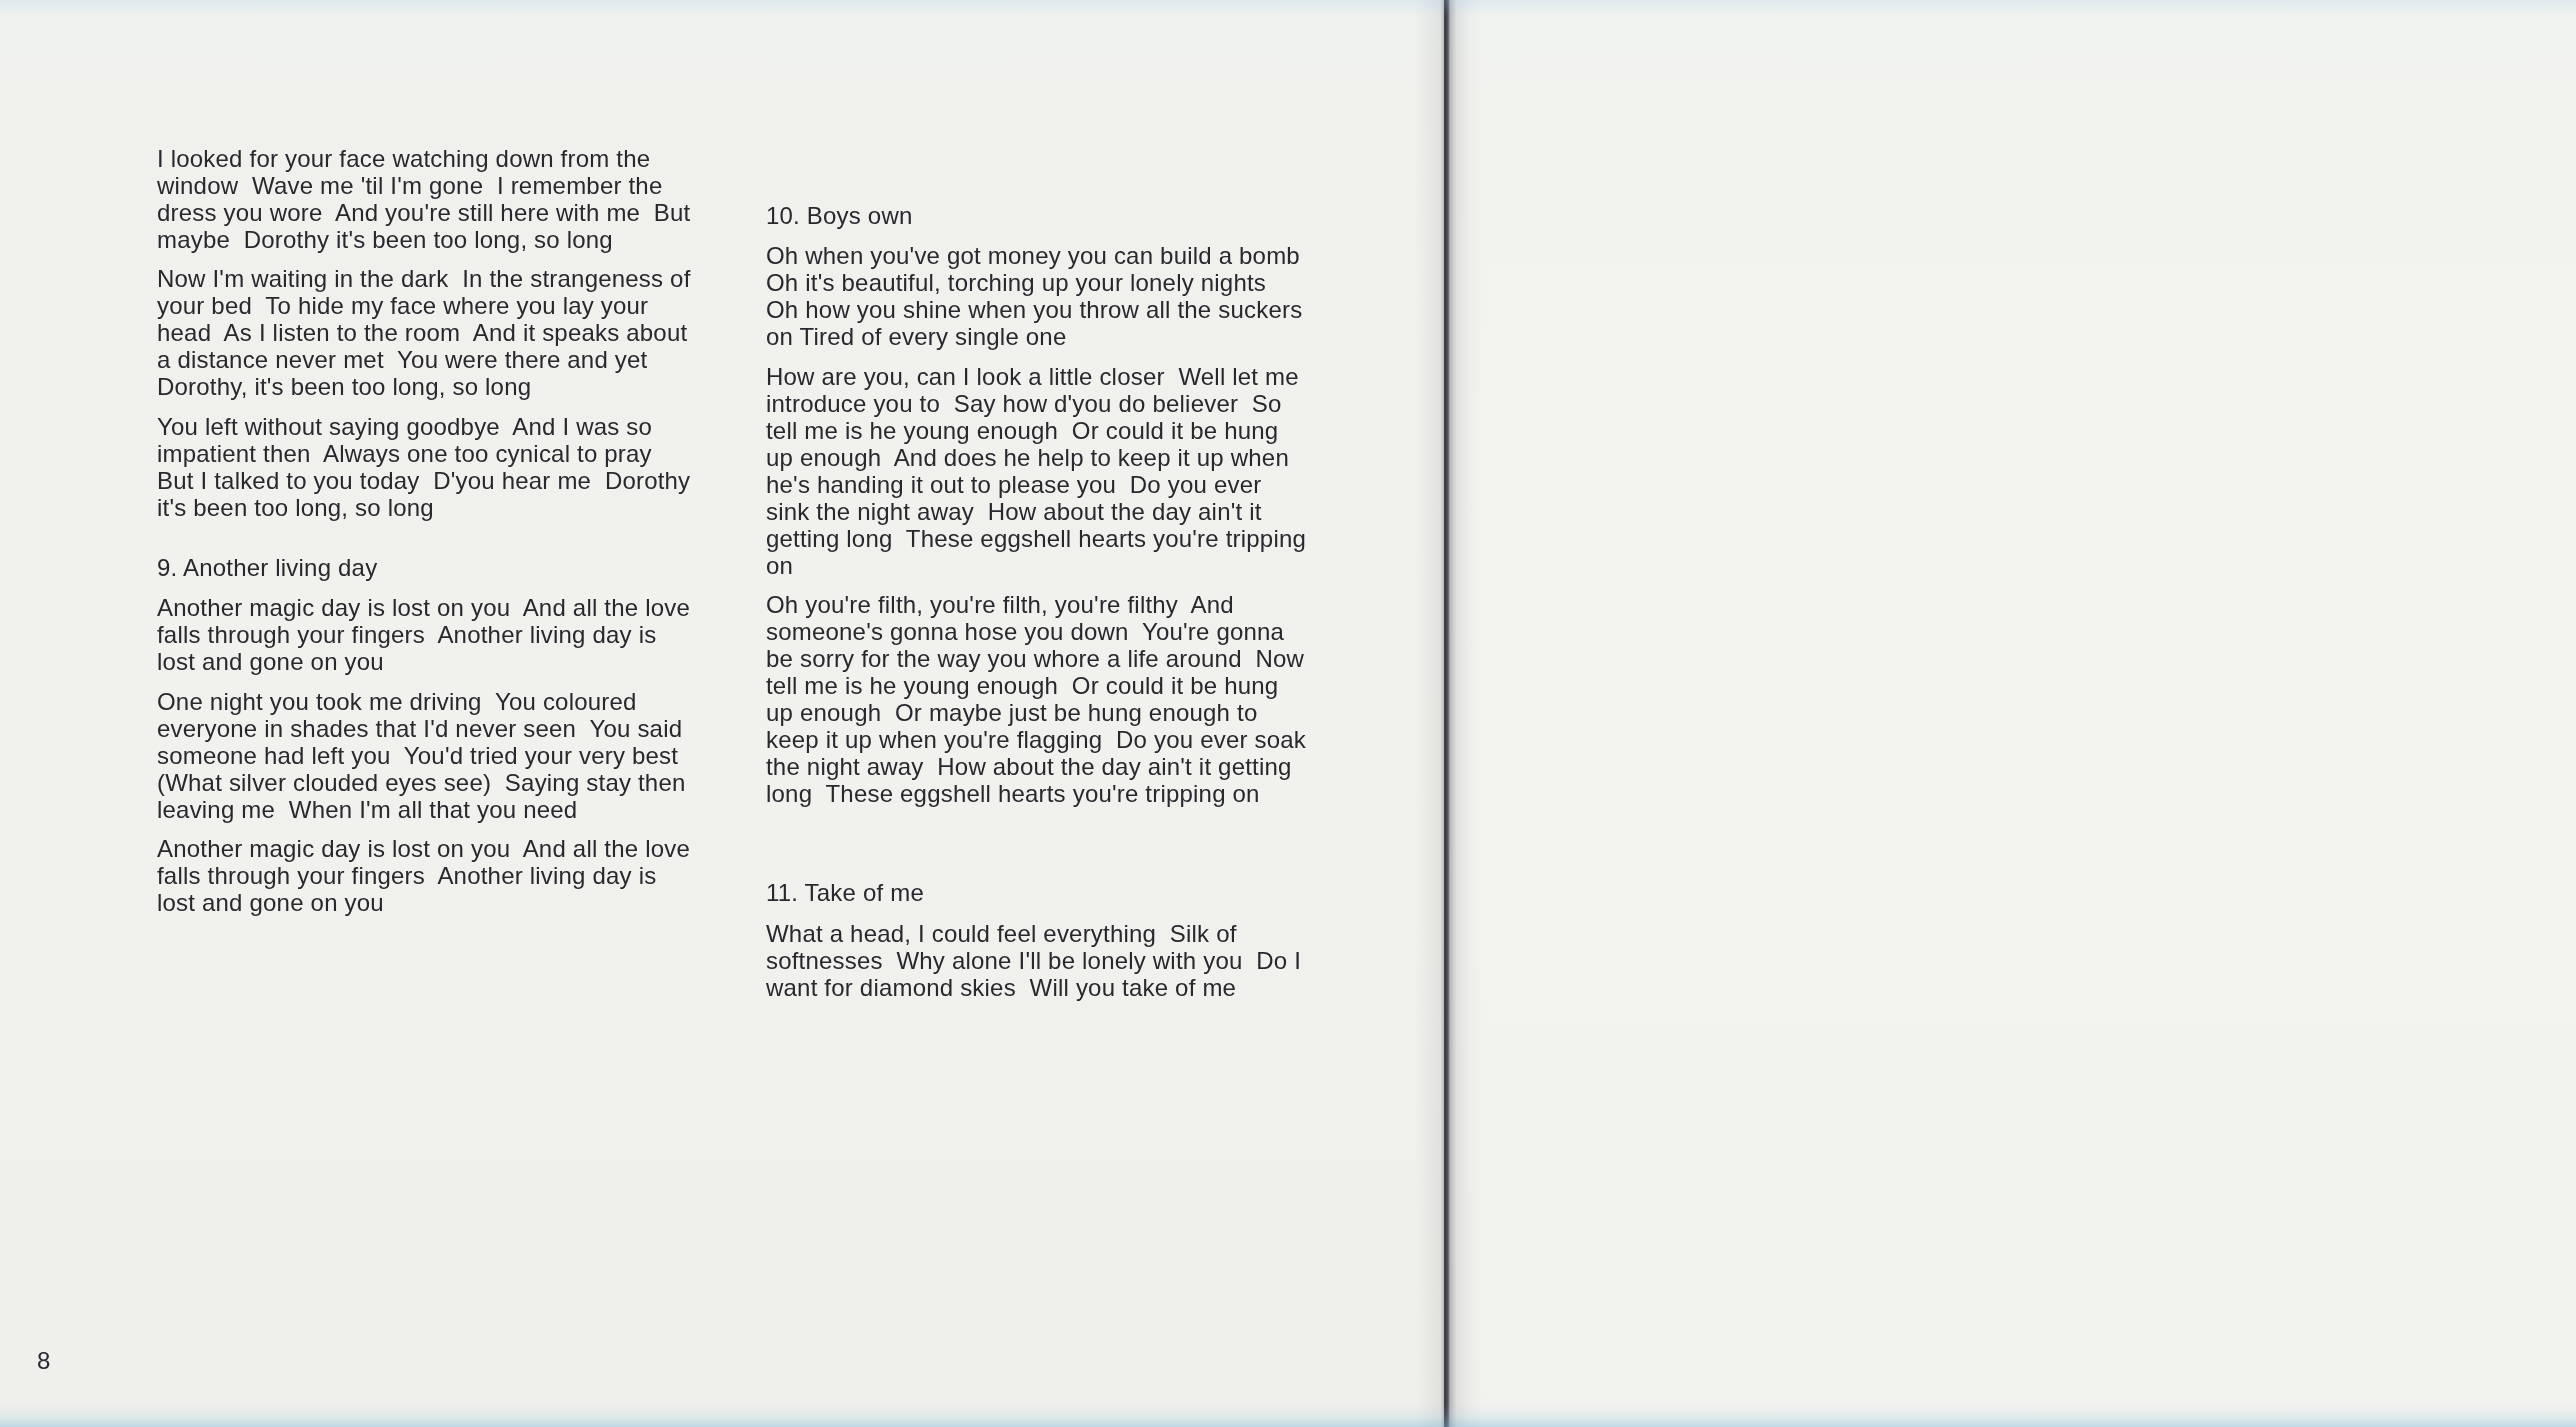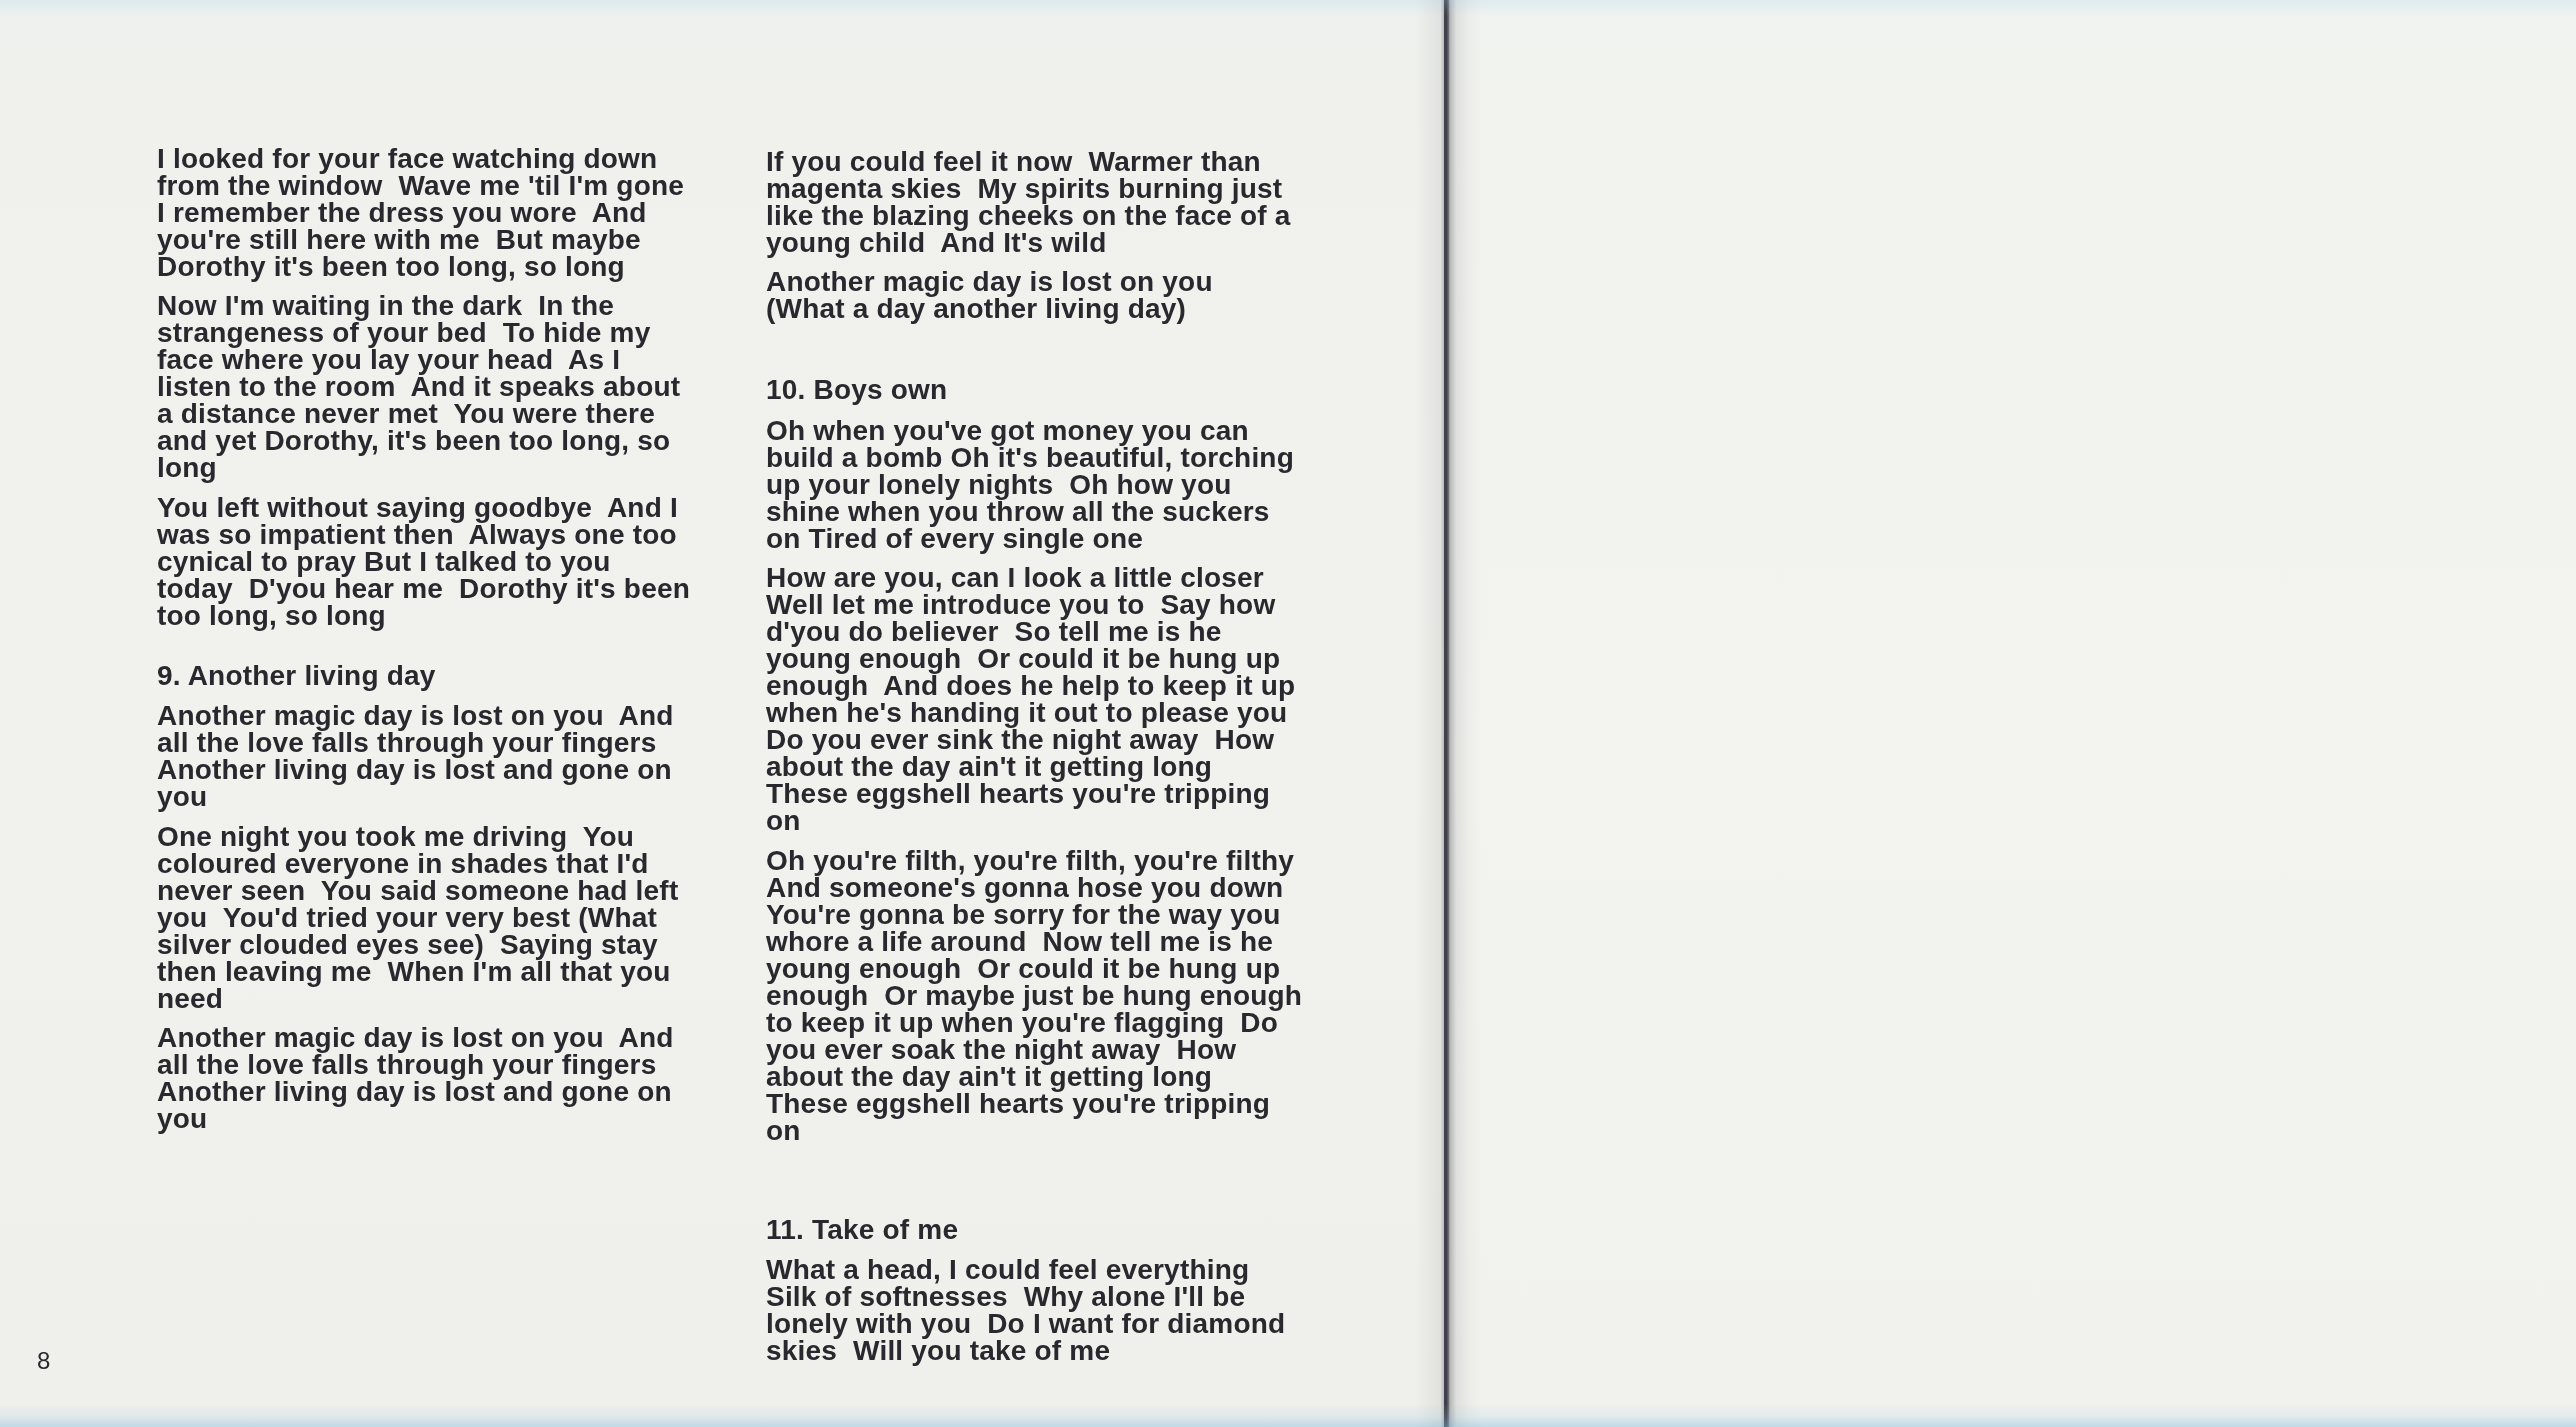--- a/index.html
+++ b/index.html
@@ -40,21 +40,21 @@
   .scan-top {
     position:absolute; left:0; right:0; top:0; height:15.5px;
     background:linear-gradient(to bottom, rgba(160,205,230,0.22) 0%, rgba(160,205,230,0) 100%);
   }
 
   .col { position:absolute; }
   #l-col1 { left:157px;  top:145px; width:536px; }
   #l-col2 { left:766px; top:148px; width:541px; }
 
   .col, .crow, .lyric, .heading, .line {
-    font-size:28px; line-height:27px; letter-spacing:0.2px;font-weight:bold;
+    font-size:24px; line-height:27px; letter-spacing:0.2px;
   }
   .lyric { white-space:pre-wrap; margin:0 0 12.4px 0; }
   .heading { margin:0; }
   .section-title-9  { margin:33px 0 13.4px; }
   .section-title-10 { margin:54px 0 13.4px; }
   .section-title-11 { margin:72px 0 13.4px; }
 
   .pagenum { position:absolute; font-size:24px; line-height:24px; }
   #pagenum-left  { left:37px;   top:1349px; }
 </style>
@@ -73,25 +73,20 @@
     <div class="heading section-title-9">9. Another living day</div>
     <div>
 
         <p class="lyric">Another magic day is lost on you  And all the love falls through your fingers  Another living day is lost and gone on you</p>
         <p class="lyric">One night you took me driving  You coloured everyone in shades that I'd never seen  You said someone had left you  You'd tried your very best (What silver clouded eyes see)  Saying stay then leaving me  When I'm all that you need</p>
         <p class="lyric">Another magic day is lost on you  And all the love falls through your fingers  Another living day is lost and gone on you</p>
       </div>
   </div>
 
   <div class="col" id="l-col2">
-    <div>
-
-    <p class="lyric">If you could feel it now  Warmer than magenta skies  My spirits burning just like the blazing cheeks on the face of a young child  And It's wild</p>
-        <p class="lyric">Another magic day is lost on you  (What a day another living day)</p>
-      </div>
     <div class="heading section-title-10">10. Boys own</div>
     <div>
 
     <p class="lyric">Oh when you've got money you can build a bomb Oh it's beautiful, torching up your lonely nights  Oh how you shine when you throw all the suckers on Tired of every single one</p>
         <p class="lyric">How are you, can I look a little closer  Well let me introduce you to  Say how d'you do believer  So tell me is he young enough  Or could it be hung up enough  And does he help to keep it up when he's handing it out to please you  Do you ever sink the night away  How about the day ain't it getting long  These eggshell hearts you're tripping on</p>
         <p class="lyric">Oh you're filth, you're filth, you're filthy  And someone's gonna hose you down  You're gonna be sorry for the way you whore a life around  Now tell me is he young enough  Or could it be hung up enough  Or maybe just be hung enough to keep it up when you're flagging  Do you ever soak the night away  How about the day ain't it getting long  These eggshell hearts you're tripping on</p>
       </div>
     <div class="heading section-title-11">11. Take of me</div>
     <div>
 

